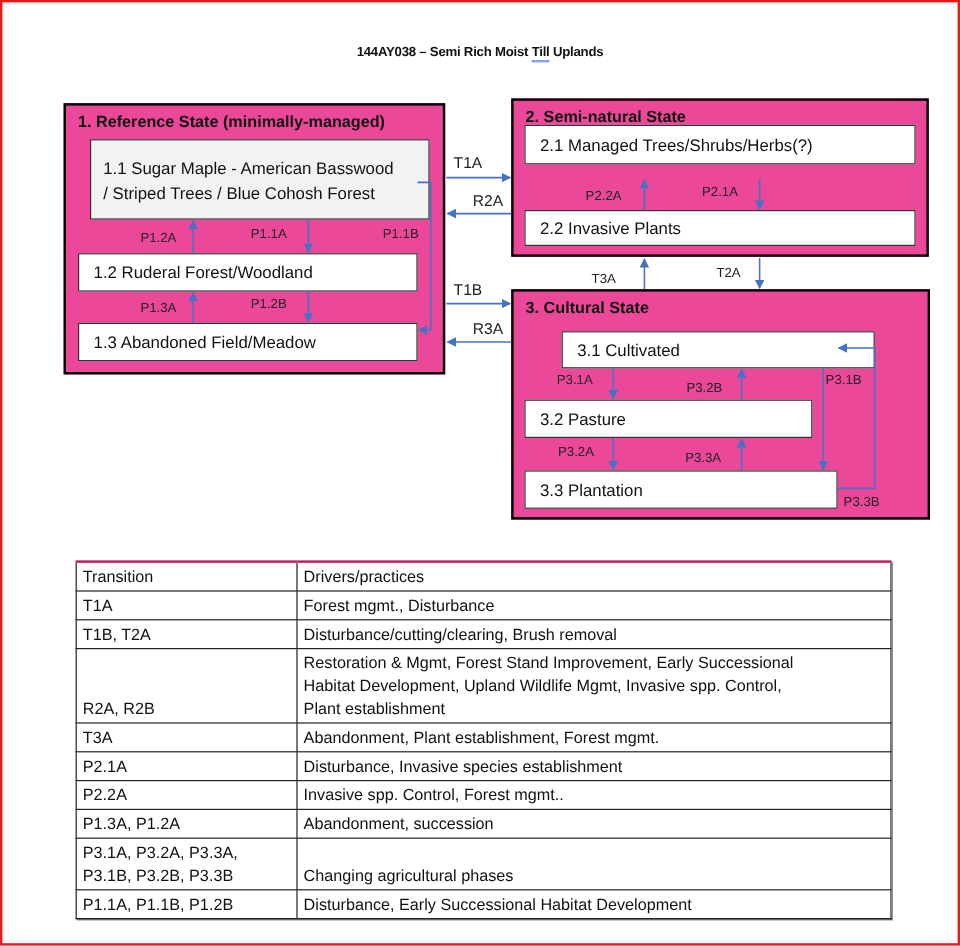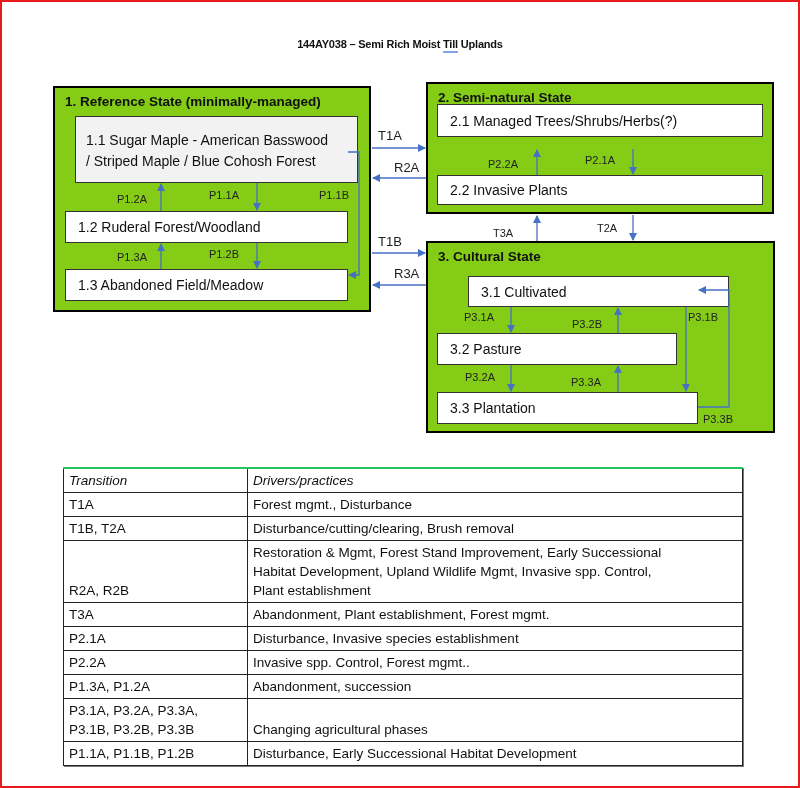--- a/index.html
+++ b/index.html
@@ -12,21 +12,21 @@
   .frame {
     position: absolute; left: 0; top: 0; width: 796px; height: 784px;
     border: 2px solid #e8191c; pointer-events: none;
   }
   .title {
     position: absolute; left: 0; width: 800px; top: 38px;
     text-align: center; font-weight: bold; font-size: 11px; letter-spacing: -0.2px;
   }
   .title .till { text-decoration: underline; text-decoration-color: #7ea6e6; text-decoration-thickness: 2px; text-underline-offset: 3px; }
   .state {
-    position: absolute; border: 2px solid #000; box-sizing: border-box; background: #84cc16;
+    position: absolute; border: 2px solid #000; box-sizing: border-box; background: #ec4899;
   }
   .state-title {
     position: absolute; left: 10px; top: 6px; font-weight: bold; font-size: 13.5px;
   }
   .phase {
     position: absolute; border: 1px solid #333; box-sizing: border-box; background: #fff;
     font-size: 14px; display: flex; align-items: center; padding-left: 12px;
   }
   .phase.gray { background: #f2f2f2; line-height: 21px; padding-left: 10px; margin-left: 10px; }
   .lbl { position: absolute; font-size: 11px; color: #222; white-space: nowrap; }
@@ -34,36 +34,36 @@
   svg.arrows { position: absolute; left: 0; top: 0; width: 800px; height: 788px; pointer-events: none; }
   table.drivers {
     position: absolute; left: 63px; top: 467px; width: 680px;
     border-collapse: collapse; font-size: 13.5px;
     box-shadow: 1px 1px 0 #777;
   }
   table.drivers td, table.drivers th {
     border: 1px solid #222; padding: 2px 6px 2px 5px; text-align: left; vertical-align: bottom;
     font-weight: normal; line-height: 19px;
   }
-  table.drivers th { font-style: italic; background: #fff; border-top: 2px solid #22c55e; }
+  table.drivers th { background: #fff; border-top: 2px solid #be185d; }
   table.drivers td.c1, table.drivers th.c1 { width: 172px; }
 </style>
 </head>
 <body>
 
 <div class="frame" style="border-color: rgb(232, 25, 28);"></div>
 
 <div class="title"><span>144AY038 – Semi Rich Moist </span><span class="till">Till</span><span> Uplands</span></div>
 
 <div class="state" style="left:53px; top:86px; width:318px; height:226px;">
   <div class="state-title">1.  Reference State (minimally-managed)</div>
 </div>
 <div class="phase gray" style="left: 65px; top: 116px; width: 283px; height: 67px; display: block; padding-top: 13px; background: rgb(242, 242, 242);">
   <div>1.1  Sugar Maple - American Basswood</div>
-  <div>/ Striped Maple / Blue Cohosh Forest</div>
+  <div>/ Striped Trees / Blue Cohosh Forest</div>
 </div>
 <div class="phase" style="left:65px; top:211px; width:283px; height:32px;">
     <span>1.2  Ruderal Forest/Woodland</span>
   </div>
 <div class="phase" style="left:65px; top:269px; width:283px; height:32px;">
     <span>1.3  Abandoned Field/Meadow</span>
   </div>
 
 <div class="state" style="left:426px; top:82px; width:348px; height:132px;">
   <div class="state-title">2.  Semi-natural State</div>

